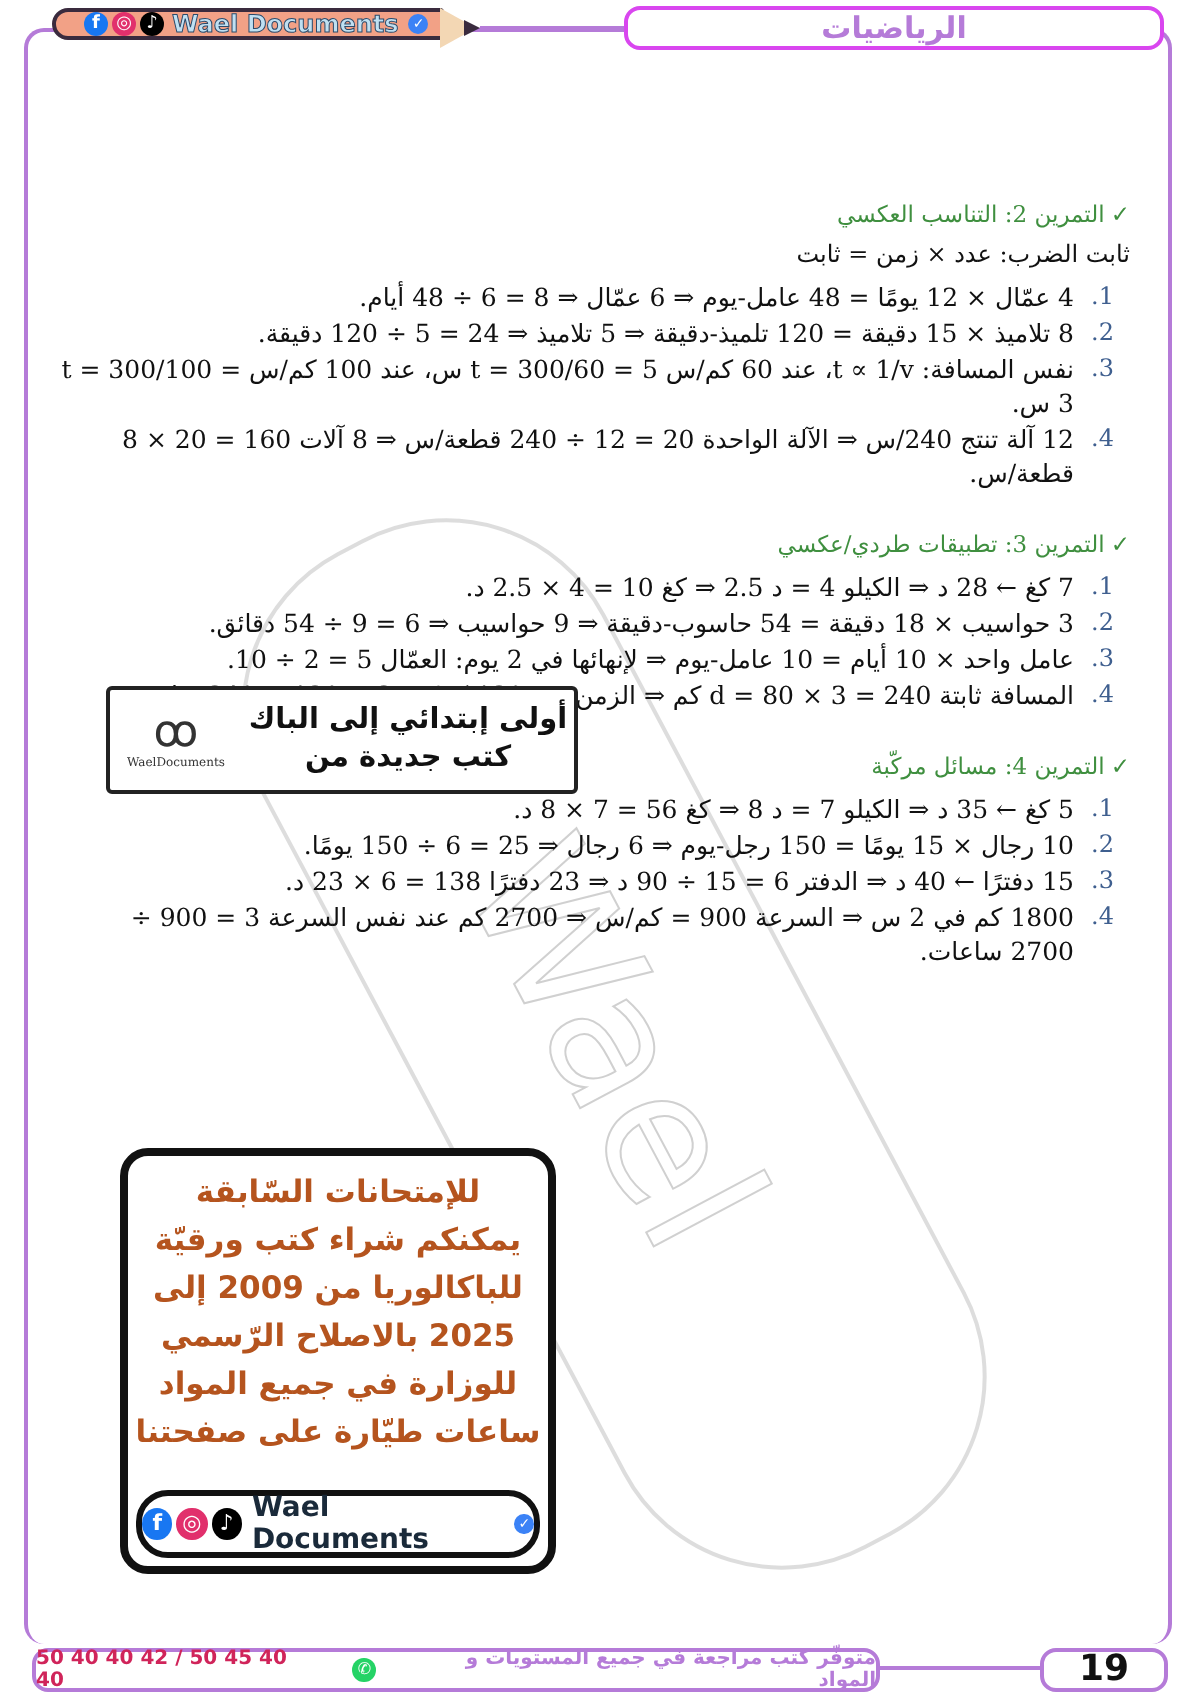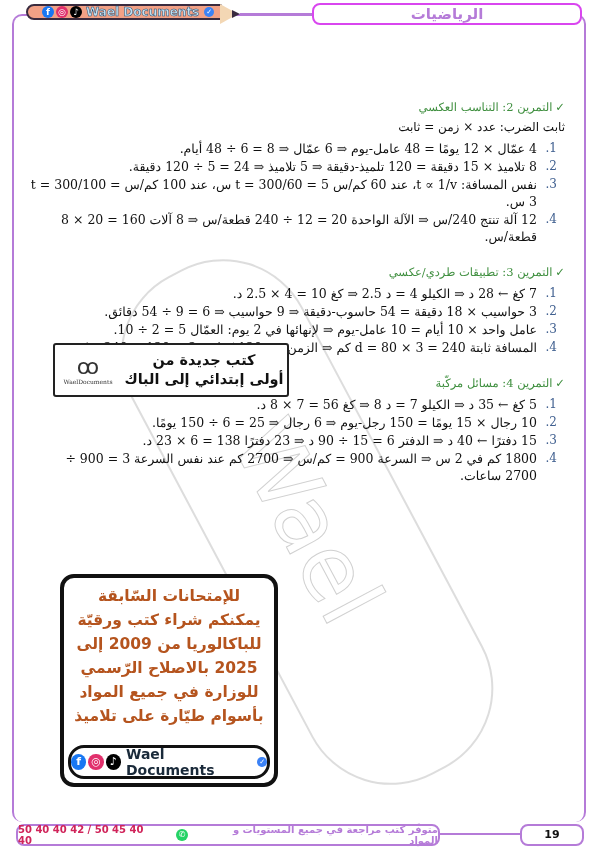--- a/index.html
+++ b/index.html
@@ -28,21 +28,21 @@
     .ad-small .txt { flex:1; text-align:center; direction:rtl; font-family:"DejaVu Sans",sans-serif; font-weight:bold; font-size:14.5px; line-height:19px; color:#111; }
     .ad-big { position:absolute; left:60px; top:574px; width:210px; height:205px; border:4px solid #111; border-radius:14px; background:#fff; }
     .ad-big .txt { direction:rtl; text-align:center; font-family:"DejaVu Sans",sans-serif; font-weight:bold; color:#b5541e; font-size:15.5px; line-height:24px; padding-top:6px; }
     .ad-big .pill { position:absolute; left:4px; right:4px; bottom:4px; height:28px; border:3px solid #111; border-radius:16px; display:flex; align-items:center; justify-content:center; gap:2px; }
     .ad-big .pill .soc { width:16px; height:16px; line-height:16px; font-size:11px; }
     .ad-big .pill .label { font-family:"DejaVu Sans",sans-serif; font-weight:bold; font-size:14px; color:#1a2a3a; margin-left:3px; }
     .footer-pill { position:absolute; left:16px; top:824px; width:420px; height:18px; border:2px solid #b57bd8; border-radius:8px; background:#fff; display:flex; align-items:center; justify-content:center; gap:20px; font-family:"DejaVu Sans",sans-serif; font-weight:bold; font-size:10px; }
     .footer-pill .phones { color:#d0245a; }
     .footer-pill .avail { color:#b57bd8; direction:rtl; }
     .footer-pill .wa { width:12px; height:12px; border-radius:50%; background:#25d366; color:#fff; font-size:8px; text-align:center; line-height:12px; }
-    .page-num-box { position:absolute; left:520px; top:824px; width:60px; height:18px; border:2px solid #b57bd8; border-radius:8px; background:#fff; text-align:center; font-family:"DejaVu Sans",sans-serif; font-weight:bold; font-size:11px; line-height:18px; color:#111; }
+    .page-num-box { position:absolute; left:520px; top:824px; width:60px; height:18px; border:2px solid #b57bd8; border-radius:8px; background:#fff; text-align:center; font-family:"DejaVu Sans",sans-serif; font-weight:bold; font-size:18px; line-height:18px; color:#111; }
     .conn { position:absolute; height:2px; background:#b57bd8; }
     .watermark { position:absolute; left:210px; top:240px; width:190px; height:560px; transform:rotate(-28deg); border:2px solid rgba(120,120,120,0.25); border-radius:90px; pointer-events:none; font-family:"DejaVu Sans",sans-serif; font-size:88px; color:transparent; -webkit-text-stroke:1px rgba(120,120,120,0.35); writing-mode:vertical-rl; text-align:center; line-height:190px; overflow:hidden; }
   </style>
 </head>
 <body>
 
 <div class="frame"></div>
 <div class="watermark">Wael Documents</div>
 
 <div class="pencil">
@@ -90,33 +90,33 @@
     </ol>
   </div>
 </div>
 
 <div class="ad-small">
   <div class="logo">
     <div class="rings">ꝏ</div>
     <div>WaelDocuments</div>
   </div>
   <div class="txt">
+    <div>أولى إبتدائي إلى الباك</div>
     <div>كتب جديدة من</div>
-    <div>أولى إبتدائي إلى الباك</div>
   </div>
 </div>
 
 <div class="ad-big">
   <div class="txt">
     <div>للإمتحانات السّابقة</div>
     <div>يمكنكم شراء كتب ورقيّة</div>
     <div>للباكالوريا من 2009 إلى</div>
     <div>2025 بالاصلاح الرّسمي</div>
     <div>للوزارة في جميع المواد</div>
-    <div>بأسوام طيّارة على تلاميذ</div>
+    <div>ساعات طيّارة على صفحتنا</div>
   </div>
   <div class="pill">
     <span class="soc fb">f</span>
     <span class="soc ig">◎</span>
     <span class="soc tt">♪</span>
     <span class="label">Wael Documents</span>
     <span class="verified">✓</span>
   </div>
 </div>
 

